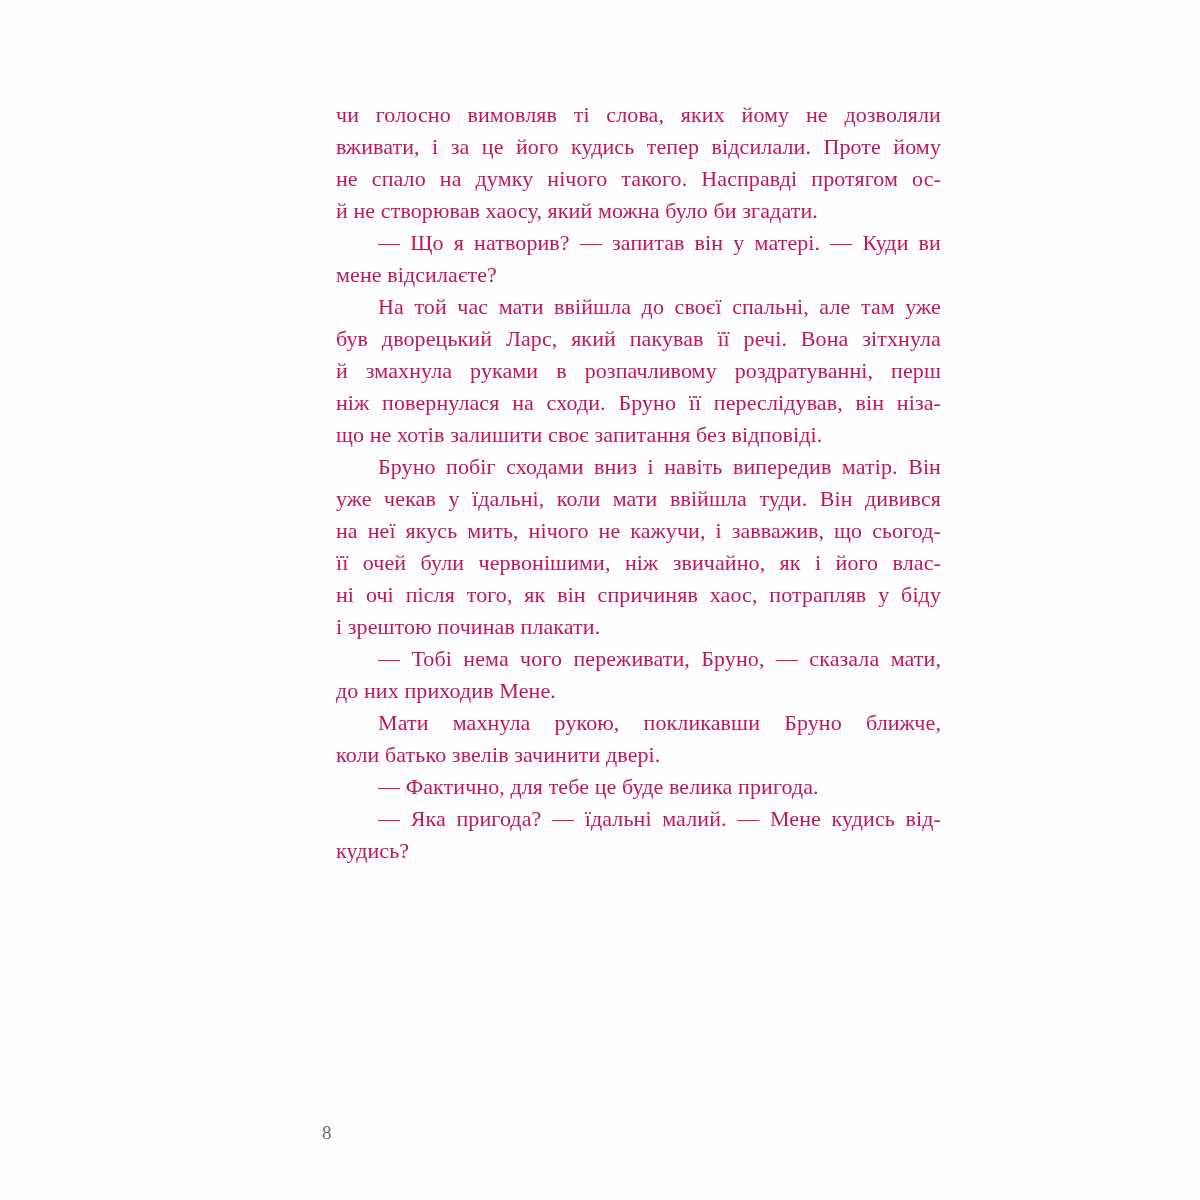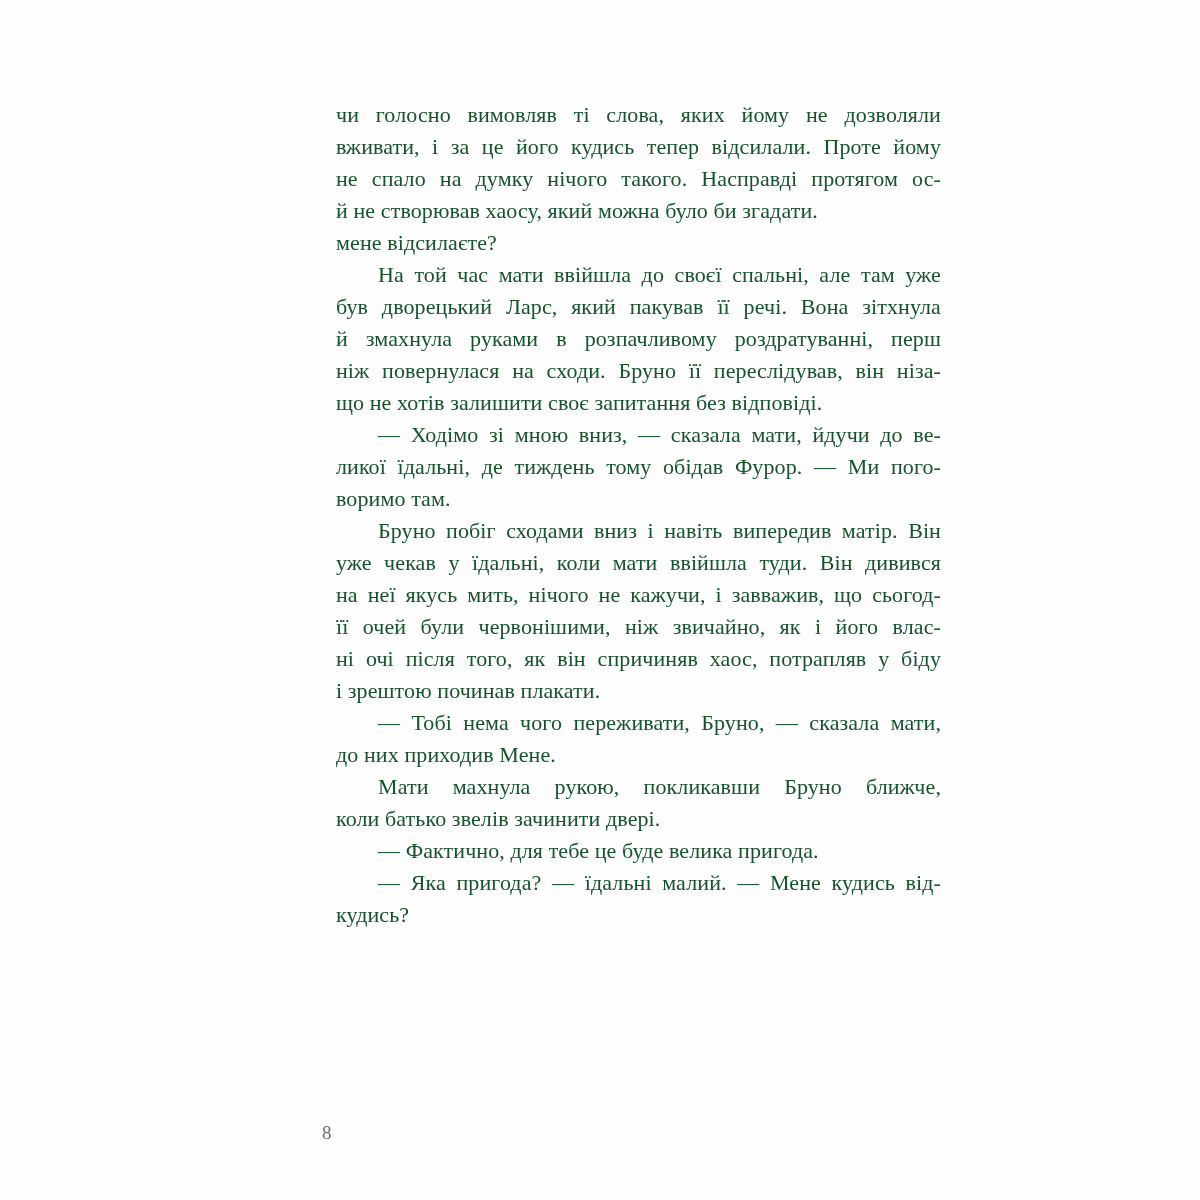--- a/index.html
+++ b/index.html
@@ -53,41 +53,37 @@
     line-height: 26px;
     color: #6b6b6b;
     text-align: left;
     filter: blur(0.25px);
   }
 </style>
 </head>
 <body>
 
 <div class="canvas" style="background: rgb(253, 253, 253);">
-  <div class="text-block" style="color: #14532d;">
+  <div class="text-block" style="color: #be185d;">
       <div class="paragraph">
         <div class="line first">чи голосно вимовляв ті слова, яких йому не дозволяли</div>
         <div class="line">вживати, і за це його кудись тепер відсилали. Проте йому</div>
         <div class="line">не спало на думку нічого такого. Насправді протягом ос-</div>
         <div class="line last">й не створював хаосу, який можна було би згадати.</div>
       </div>
       <div class="paragraph indent">
+        <div class="line first">— Що я натворив? — запитав він у матері. — Куди ви</div>
         <div class="line last">мене відсилаєте?</div>
       </div>
       <div class="paragraph indent">
         <div class="line first">На той час мати ввійшла до своєї спальні, але там уже</div>
         <div class="line">був дворецький Ларс, який пакував її речі. Вона зітхнула</div>
         <div class="line">й змахнула руками в розпачливому роздратуванні, перш</div>
         <div class="line">ніж повернулася на сходи. Бруно її переслідував, він ніза-</div>
         <div class="line last">що не хотів залишити своє запитання без відповіді.</div>
-      </div>
-      <div class="paragraph indent">
-        <div class="line first">— Ходімо зі мною вниз, — сказала мати, йдучи до ве-</div>
-        <div class="line">ликої їдальні, де тиждень тому обідав Фурор. — Ми пого-</div>
-        <div class="line last">воримо там.</div>
       </div>
       <div class="paragraph indent">
         <div class="line first">Бруно побіг сходами вниз і навіть випередив матір. Він</div>
         <div class="line">уже чекав у їдальні, коли мати ввійшла туди. Він дивився</div>
         <div class="line">на неї якусь мить, нічого не кажучи, і завважив, що сьогод-</div>
         <div class="line">її очей були червонішими, ніж звичайно, як і його влас-</div>
         <div class="line">ні очі після того, як він спричиняв хаос, потрапляв у біду</div>
         <div class="line last">і зрештою починав плакати.</div>
       </div>
       <div class="paragraph indent">

